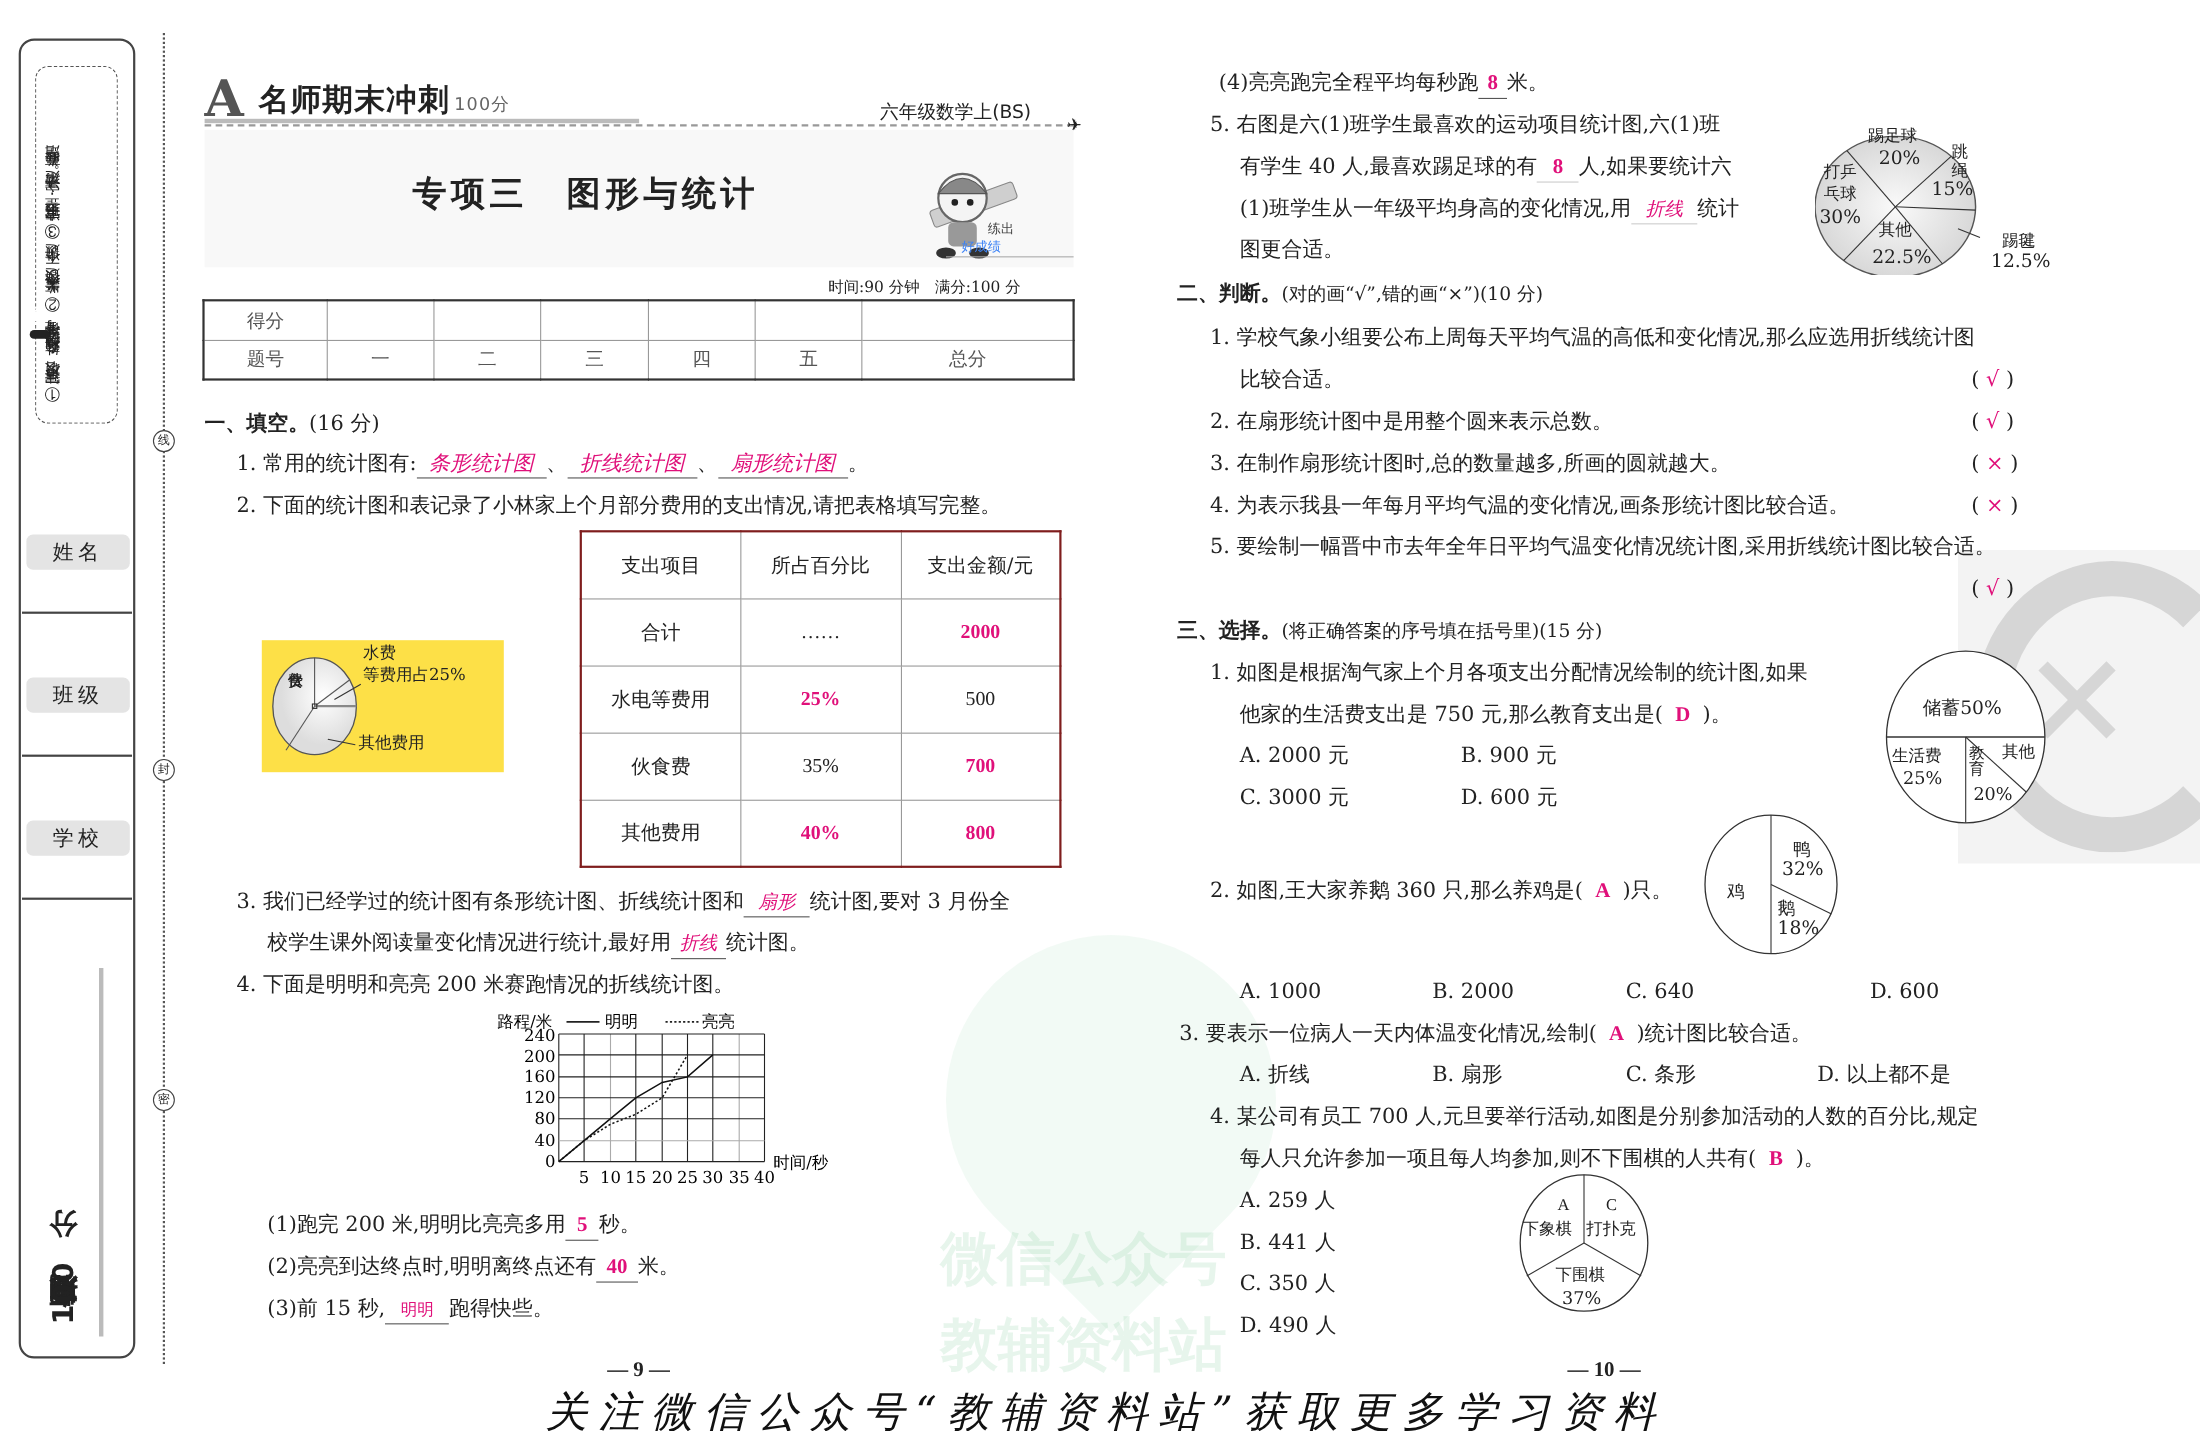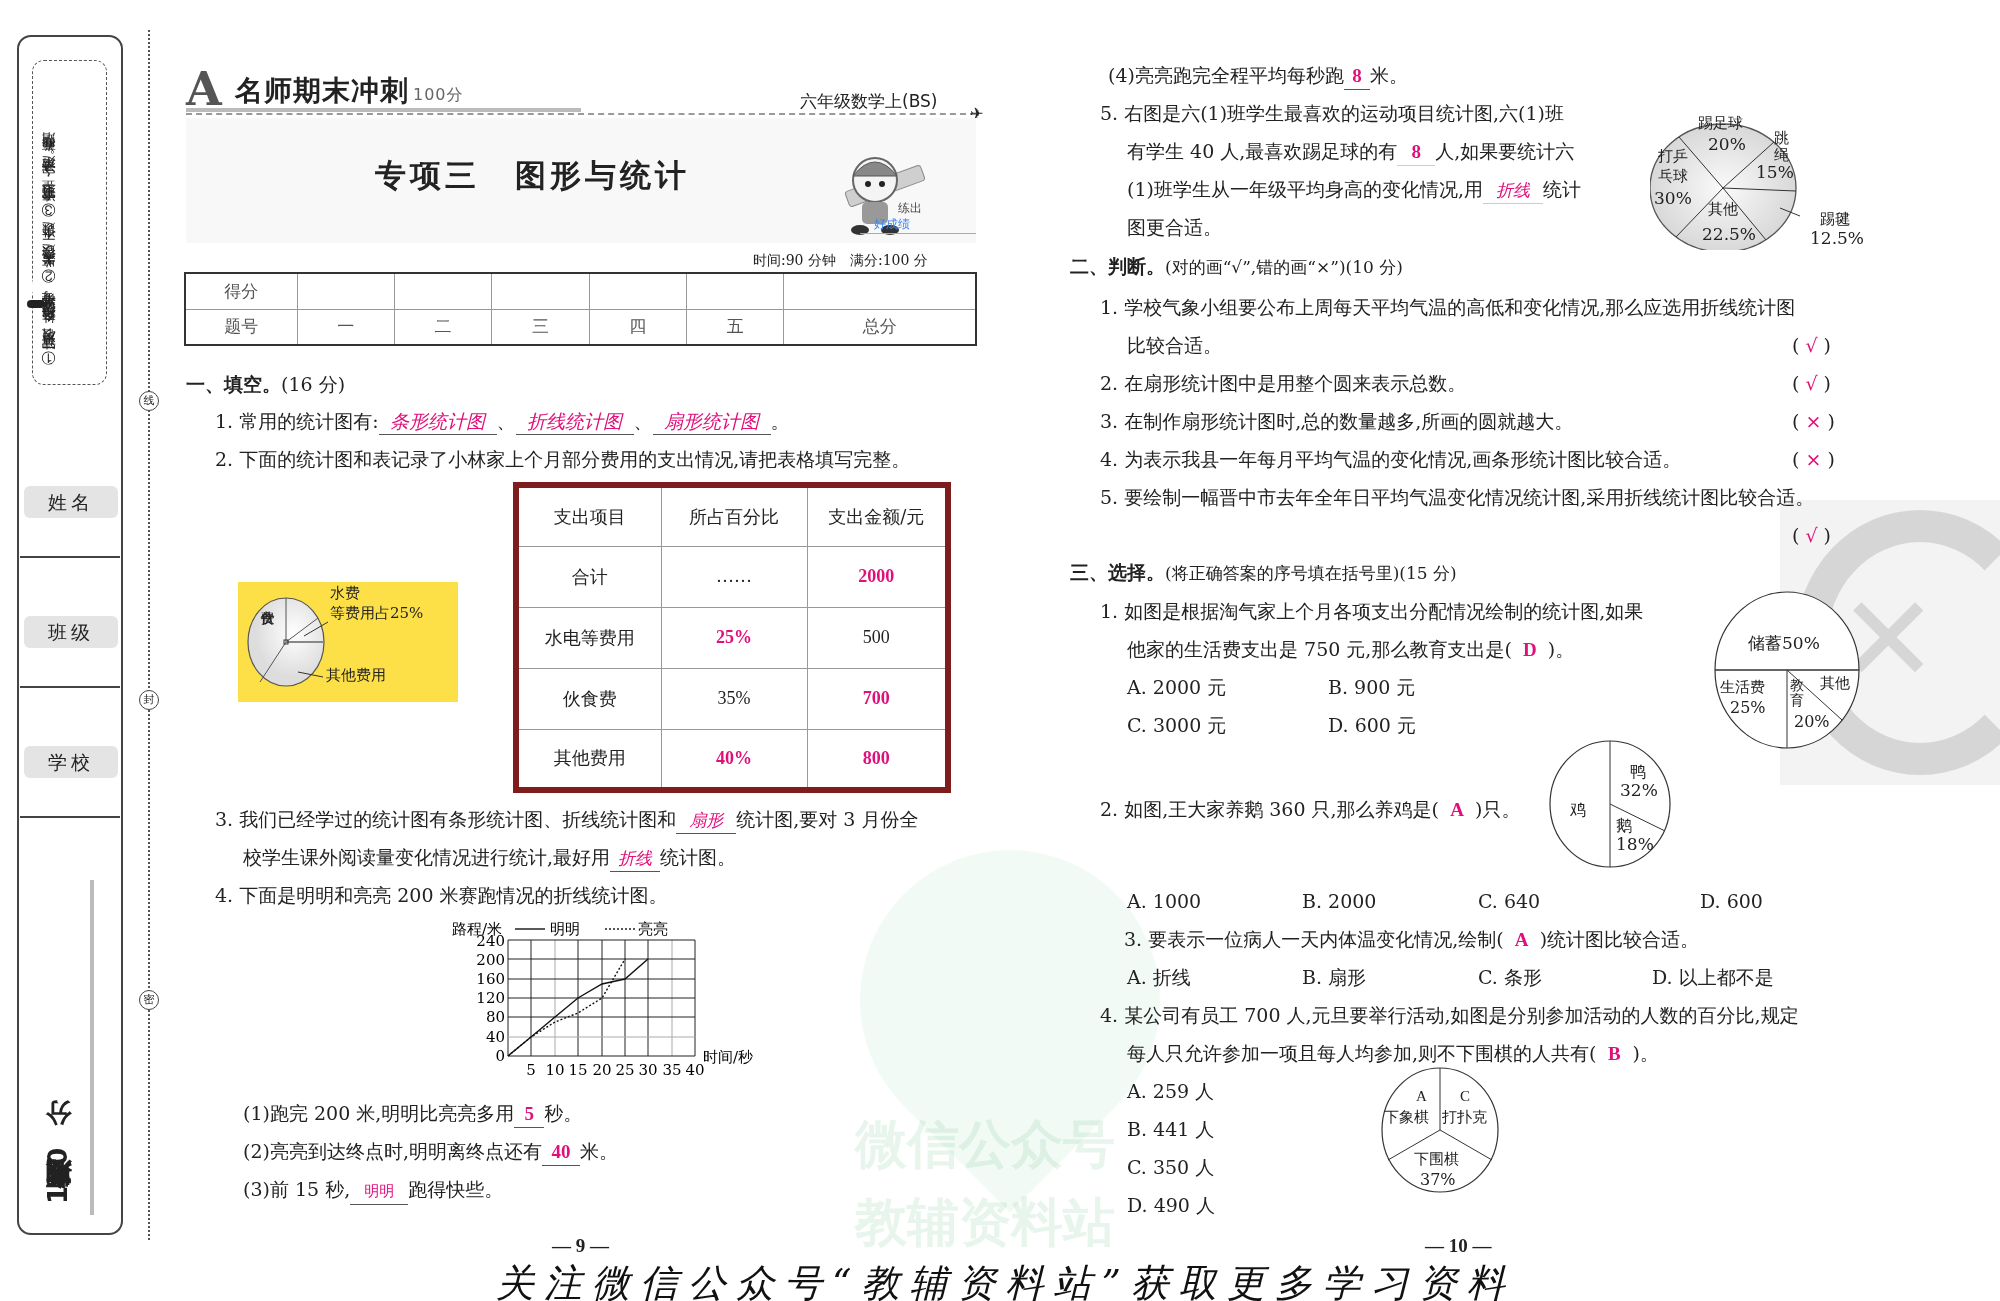--- a/index.html
+++ b/index.html
@@ -30,21 +30,21 @@
   .subject { font-family: "DejaVu Sans", sans-serif; font-size: 17px; }
   .title-band { background: #f8f8f8; }
   .title { font-family: "DejaVu Sans", sans-serif; font-weight: bold; font-size: 31px; letter-spacing: 4px; }
 
   table.score { border-collapse: collapse; font-size: 17px; color: #555; }
   table.score td { border: 1px solid #999; text-align: center; height: 36px; }
   table.score { border: 2px solid #333; }
 
   table.exp { border-collapse: collapse; font-size: 18px; }
   table.exp td { border: 1px solid #999; text-align: center; height: 61px; }
-  table.exp { border: 6px solid #7f1d1d; }
+  table.exp { border: 2px solid #7f1d1d; margin-left: 14px; }
   table.exp td.num { font-family: "Liberation Serif", serif; }
 
   .svgtxt { font-family: "DejaVu Serif", serif; }
   .wm { color: rgba(120, 200, 150, 0.18); font-family: "DejaVu Sans", sans-serif; font-weight: bold; }
   .footer-slogan { font-family: "DejaVu Serif", serif; font-style: italic; font-size: 38px; letter-spacing: 10px; color: #111; }
   .pageno { font-family: "Liberation Serif", serif; font-weight: bold; font-size: 19px; }
 </style>
 </head>
 <body>
 
@@ -374,21 +374,21 @@
   <div class="abs" style="left:72px; top:40px; font-size:17px;">32%</div>
   <div class="abs" style="left:68px; top:76px; font-size:16px;">鹅</div>
   <div class="abs" style="left:68px; top:94px; font-size:17px;">18%</div>
 </div>
 
 <div class="q" style="left:1127px; top:888px;">A. 1000</div>
 <div class="q" style="left:1302px; top:888px;">B. 2000</div>
 <div class="q" style="left:1478px; top:888px;">C. 640</div>
 <div class="q" style="left:1652px; top:888px;margin-left:48px;">D. 600</div>
 
-<div class="q" style="left:1124px; top:926px;">
+<div class="q" style="left:1072px; top:926px;">
   <span>3. 要表示一位病人一天内体温变化情况,绘制(</span><span class="pinkb" style="display:inline-block; width:36px; text-align:center;">A</span><span>)统计图比较合适。</span>
 </div>
 <div class="q" style="left:1127px; top:964px;">A. 折线</div>
 <div class="q" style="left:1302px; top:964px;">B. 扇形</div>
 <div class="q" style="left:1478px; top:964px;">C. 条形</div>
 <div class="q" style="left:1652px; top:964px;">D. 以上都不是</div>
 
 <div class="q" style="left:1100px; top:1002px;">4. 某公司有员工 700 人,元旦要举行活动,如图是分别参加活动的人数的百分比,规定</div>
 <div class="q" style="left:1127px; top:1040px;">
   <span>每人只允许参加一项且每人均参加,则不下围棋的人共有(</span><span class="pinkb" style="display:inline-block; width:36px; text-align:center;">B</span><span>)。</span>

